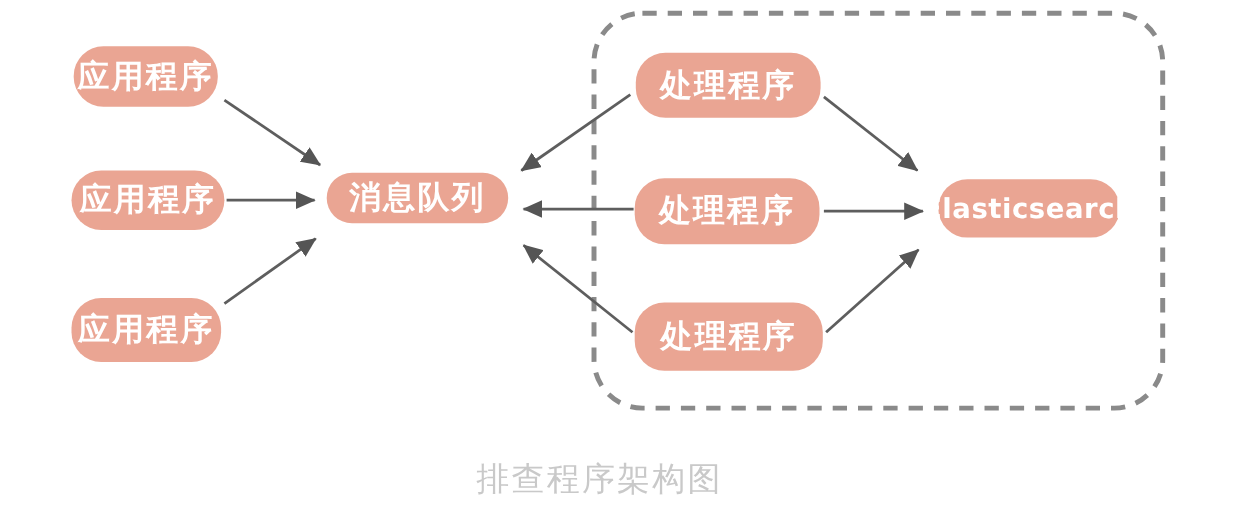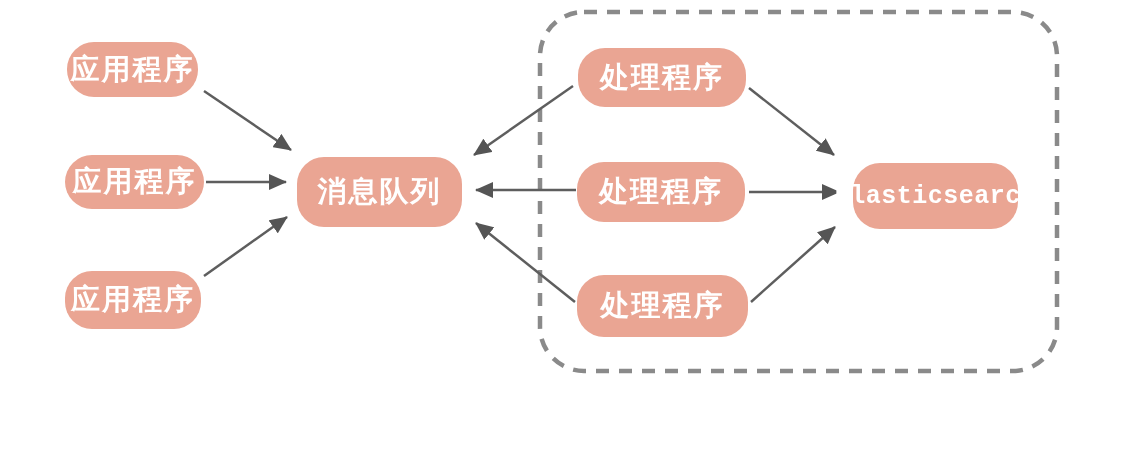--- a/index.html
+++ b/index.html
@@ -84,22 +84,23 @@
 
     <line x1="749" y1="88" x2="834" y2="155" stroke="var(--arrow)" stroke-width="2.5" marker-end="url(#ah)"></line>
     <line x1="749" y1="192" x2="839" y2="192" stroke="var(--arrow)" stroke-width="2.5" marker-end="url(#ah)"></line>
     <line x1="751" y1="302" x2="835" y2="227" stroke="var(--arrow)" stroke-width="2.5" marker-end="url(#ah)"></line>
   </svg>
 
   <div class="node" style="left:67px;top:42px;width:131px;height:55px;">应用程序</div>
   <div class="node" style="left:65px;top:155px;width:139px;height:54px;">应用程序</div>
   <div class="node" style="left:65px;top:271px;width:136px;height:58px;">应用程序</div>
 
-  <div class="node" style="left:297px;top:157px;width:165px;height:70px;">消息队列</div>
+  <div class="node" style="left:297px;top:157px;width:165px;height:46px;">消息队列</div>
 
   <div class="node" style="left:578px;top:48px;width:168px;height:59px;">处理程序</div>
   <div class="node" style="left:577px;top:162px;width:168px;height:60px;">处理程序</div>
   <div class="node" style="left:577px;top:275px;width:171px;height:62px;">处理程序</div>
 
-  <div class="node es" style="left:853px;top:163px;width:165px;height:66px;font-family:Liberation Mono, monospace;">Elasticsearch</div>
+  <div class="node es" style="left:853px;top:163px;width:165px;height:53px;">Elasticsearch</div>
 
+  <div class="caption">排查程序架构图</div>
 
 </div>
 
 </body></html>

